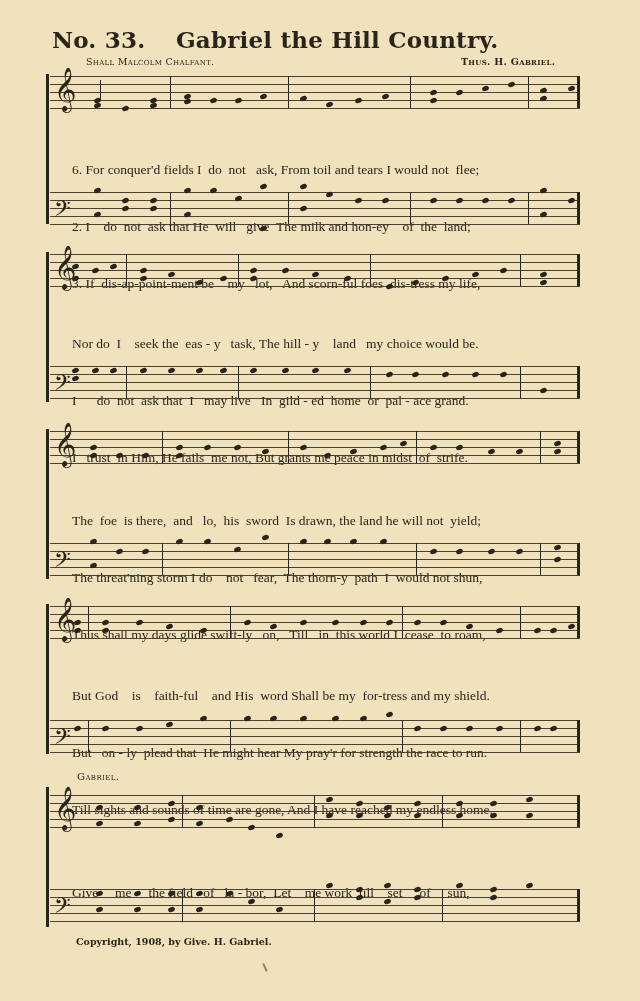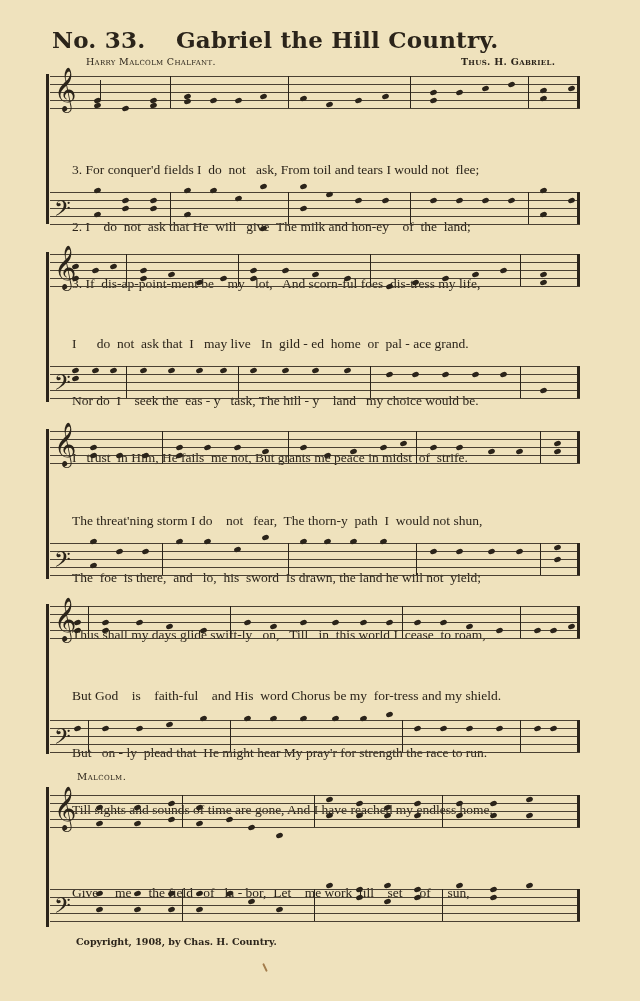--- a/index.html
+++ b/index.html
@@ -21,21 +21,21 @@
   .stem{position:absolute;width:1px;height:20px;background:#2b241a;}
   .lyrics{position:absolute;left:26px;right:0;font-family:"Liberation Serif",serif;font-size:13.5px;line-height:19px;white-space:pre;color:#2b241a;}
   .chorus-label{position:absolute;left:77px;top:771px;font-size:10px;font-variant:small-caps;letter-spacing:0.4px;}
   .copyright{position:absolute;left:76px;top:936px;font-size:9.5px;font-weight:bold;font-family:"DejaVu Serif",serif;}
   .mark{position:absolute;left:264px;top:963px;width:2px;height:9px;background:#a37d4c;transform:rotate(-25deg);border-radius:2px;}
 </style>
 </head>
 <body>
 
 <div class="title"><span class="num">No. 33.</span><span>Gabriel the Hill Country.</span></div>
-<div class="credit left">Harry Malcolm Chalfant.</div>
+<div class="credit left">Shall Malcolm Chalfant.</div>
 <div class="credit right">Thus. H. Gabriel.</div>
 
 <div class="system" style="top:70px;height:165px;">
   <div class="brace" style="top:4px;height:150px;"></div>
   <div class="staff" style="top:6px;">
     <div class="line" style="top:0"></div>
       <div class="line" style="top:8px"></div>
       <div class="line" style="top:16px"></div>
       <div class="line" style="top:24px"></div>
       <div class="line" style="top:32px"></div>
@@ -63,21 +63,21 @@
     <div class="note" style="left:380px;top:14px"></div>
       <div class="note" style="left:380px;top:22px"></div>
       <div class="note" style="left:406px;top:14px"></div>
       <div class="note" style="left:432px;top:10px"></div>
       <div class="note" style="left:458px;top:6px"></div>
     <div class="note" style="left:490px;top:12px"></div>
       <div class="note" style="left:490px;top:20px"></div>
       <div class="note" style="left:518px;top:10px"></div>
   </div>
   <div class="lyrics" style="top:52px;">
-    <div>3. For conquer'd fields I  do  not   ask, From toil and tears I would not  flee;</div>
+    <div>6. For conquer'd fields I  do  not   ask, From toil and tears I would not  flee;</div>
     <div>2. I    do  not  ask that He  will   give  The milk and hon-ey    of  the  land;</div>
     <div>3. If  dis-ap-point-ment be    my   lot,   And scorn-ful foes  dis-tress my life,</div>
   </div>
   <div class="staff" style="top:122px;">
     <div class="line" style="top:0"></div>
       <div class="line" style="top:8px"></div>
       <div class="line" style="top:16px"></div>
       <div class="line" style="top:24px"></div>
       <div class="line" style="top:32px"></div>
     <span class="clef bass">𝄢</span>
@@ -143,22 +143,22 @@
       <div class="note" style="left:294px;top:22px"></div>
     <div class="note" style="left:336px;top:30px"></div>
       <div class="note" style="left:362px;top:26px"></div>
       <div class="note" style="left:392px;top:22px"></div>
       <div class="note" style="left:422px;top:18px"></div>
       <div class="note" style="left:450px;top:14px"></div>
     <div class="note" style="left:490px;top:18px"></div>
       <div class="note" style="left:490px;top:26px"></div>
   </div>
   <div class="lyrics" style="top:48px;">
+    <div>Nor do  I    seek the  eas - y   task, The hill - y    land   my choice would be.</div>
     <div>I      do  not  ask that  I   may live   In  gild - ed  home  or  pal - ace grand.</div>
-    <div>Nor do  I    seek the  eas - y   task, The hill - y    land   my choice would be.</div>
     <div>I   trust  in Him, He fails  me not, But grants me peace in midst  of  strife.</div>
   </div>
   <div class="staff" style="top:118px;">
     <div class="line" style="top:0"></div>
       <div class="line" style="top:8px"></div>
       <div class="line" style="top:16px"></div>
       <div class="line" style="top:24px"></div>
       <div class="line" style="top:32px"></div>
     <span class="clef bass">𝄢</span>
     <div class="bar" style="left:76px"></div>
@@ -216,22 +216,22 @@
       <div class="note" style="left:330px;top:14px"></div>
       <div class="note" style="left:350px;top:10px"></div>
     <div class="note" style="left:380px;top:14px"></div>
       <div class="note" style="left:406px;top:14px"></div>
       <div class="note" style="left:438px;top:18px"></div>
       <div class="note" style="left:466px;top:18px"></div>
     <div class="note" style="left:504px;top:10px"></div>
       <div class="note" style="left:504px;top:18px"></div>
   </div>
   <div class="lyrics" style="top:48px;">
+    <div>The  foe  is there,  and   lo,  his  sword  Is drawn, the land he will not  yield;</div>
     <div>The threat'ning storm I do    not   fear,  The thorn-y  path  I  would not shun,</div>
-    <div>The  foe  is there,  and   lo,  his  sword  Is drawn, the land he will not  yield;</div>
     <div>Thus shall my days glide swift-ly   on,   Till   in  this world I  cease  to roam,</div>
   </div>
   <div class="staff" style="top:118px;">
     <div class="line" style="top:0"></div>
       <div class="line" style="top:8px"></div>
       <div class="line" style="top:16px"></div>
       <div class="line" style="top:24px"></div>
       <div class="line" style="top:32px"></div>
     <span class="clef bass">𝄢</span>
     <div class="bar" style="left:112px"></div>
@@ -289,21 +289,21 @@
       <div class="note" style="left:336px;top:14px"></div>
     <div class="note" style="left:364px;top:14px"></div>
       <div class="note" style="left:390px;top:14px"></div>
       <div class="note" style="left:416px;top:18px"></div>
       <div class="note" style="left:446px;top:22px"></div>
     <div class="note" style="left:484px;top:22px"></div>
       <div class="note" style="left:500px;top:22px"></div>
       <div class="note" style="left:518px;top:18px"></div>
   </div>
   <div class="lyrics" style="top:48px;">
-    <div>But God    is    faith-ful    and His  word Chorus be my  for-tress and my shield.</div>
+    <div>But God    is    faith-ful    and His  word Shall be my  for-tress and my shield.</div>
     <div>But   on - ly  plead that  He might hear My pray'r for strength the race to run.</div>
     <div>Till sights and sounds of time are gone, And I have reached my endless home.</div>
   </div>
   <div class="staff" style="top:120px;">
     <div class="line" style="top:0"></div>
       <div class="line" style="top:8px"></div>
       <div class="line" style="top:16px"></div>
       <div class="line" style="top:24px"></div>
       <div class="line" style="top:32px"></div>
     <span class="clef bass">𝄢</span>
@@ -325,21 +325,21 @@
       <div class="note" style="left:336px;top:-8px"></div>
     <div class="note" style="left:364px;top:6px"></div>
       <div class="note" style="left:390px;top:6px"></div>
       <div class="note" style="left:416px;top:6px"></div>
       <div class="note" style="left:446px;top:6px"></div>
     <div class="note" style="left:484px;top:6px"></div>
       <div class="note" style="left:500px;top:6px"></div>
   </div>
 </div>
 
-<div class="chorus-label">Malcolm.</div>
+<div class="chorus-label">Gabriel.</div>
 <div class="system" style="top:783px;height:150px;">
   <div class="brace" style="top:4px;height:140px;"></div>
   <div class="staff" style="top:12px;">
     <div class="line" style="top:0"></div>
       <div class="line" style="top:8px"></div>
       <div class="line" style="top:16px"></div>
       <div class="line" style="top:24px"></div>
       <div class="line" style="top:32px"></div>
     <span class="clef">𝄞</span>
     <div class="bar" style="left:132px"></div>
@@ -404,14 +404,14 @@
       <div class="note" style="left:334px;top:10px"></div>
       <div class="note" style="left:364px;top:-2px"></div>
       <div class="note" style="left:364px;top:6px"></div>
     <div class="note" style="left:406px;top:-6px"></div>
       <div class="note" style="left:440px;top:-2px"></div>
       <div class="note" style="left:440px;top:6px"></div>
       <div class="note" style="left:476px;top:-6px"></div>
   </div>
 </div>
 
-<div class="copyright">Copyright, 1908, by Chas. H. Country.</div>
+<div class="copyright">Copyright, 1908, by Give. H. Gabriel.</div>
 <div class="mark"></div>
 
 </body></html>

